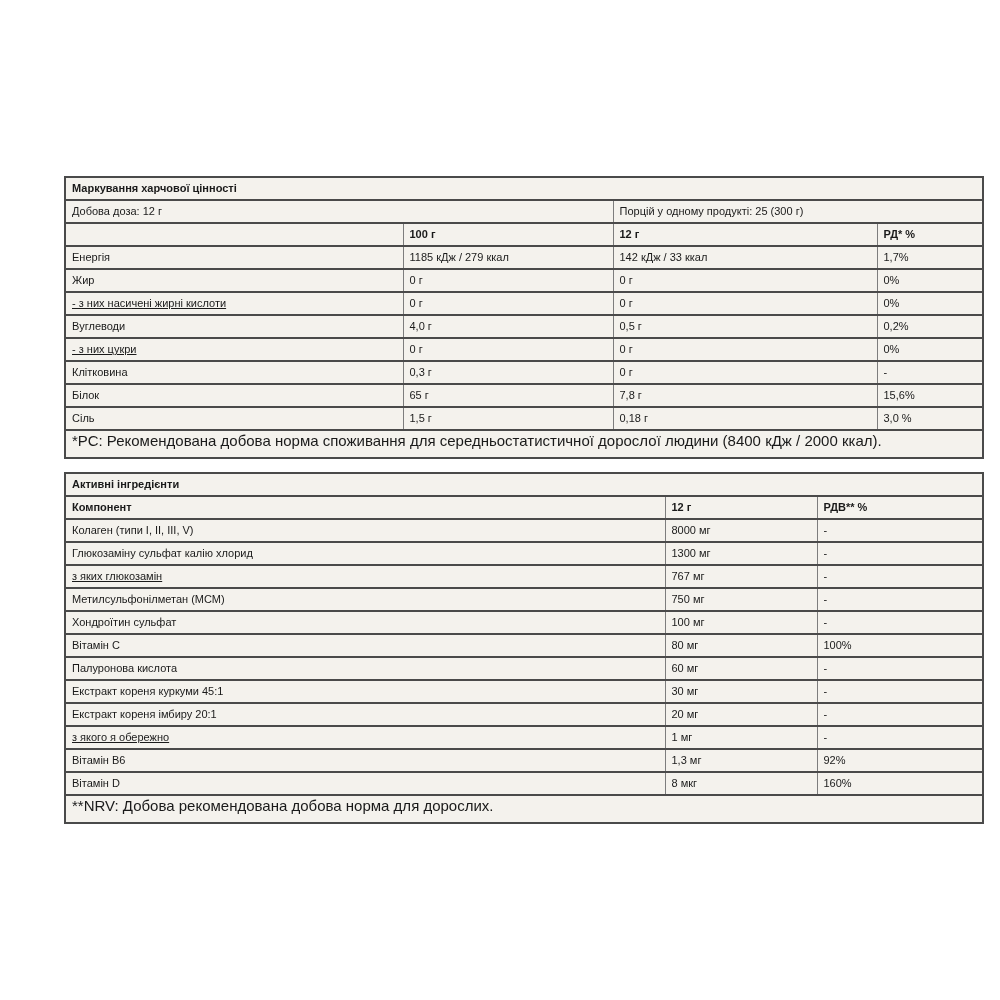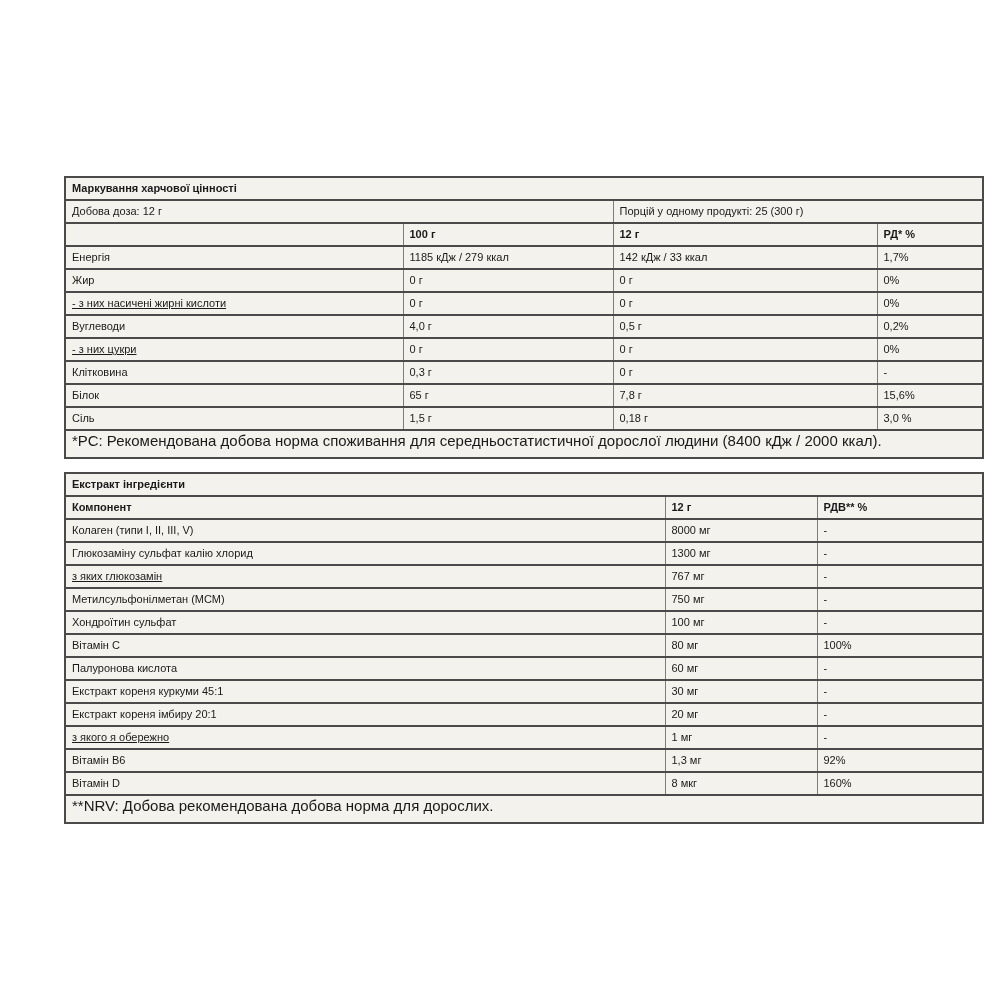--- a/index.html
+++ b/index.html
@@ -140,21 +140,21 @@
   </table>
 
   <table class="facts">
     <colgroup>
       <col style="width:600px">
         <col style="width:152px">
         <col style="width:166px">
     </colgroup>
     <tbody>
       <tr>
-        <td class="title-cell" colspan="3">Екстракт інгредієнти</td>
+        <td class="title-cell" colspan="3">Активні інгредієнти</td>
       </tr>
       <tr>
         <td class="bold">Компонент</td>
         <td class="num bold">12 г</td>
         <td class="num bold">РДВ** %</td>
       </tr>
       <tr>
         <td>Колаген (типи I, II, III, V)</td>
         <td class="num">8000 мг</td>
         <td class="num">-</td>

